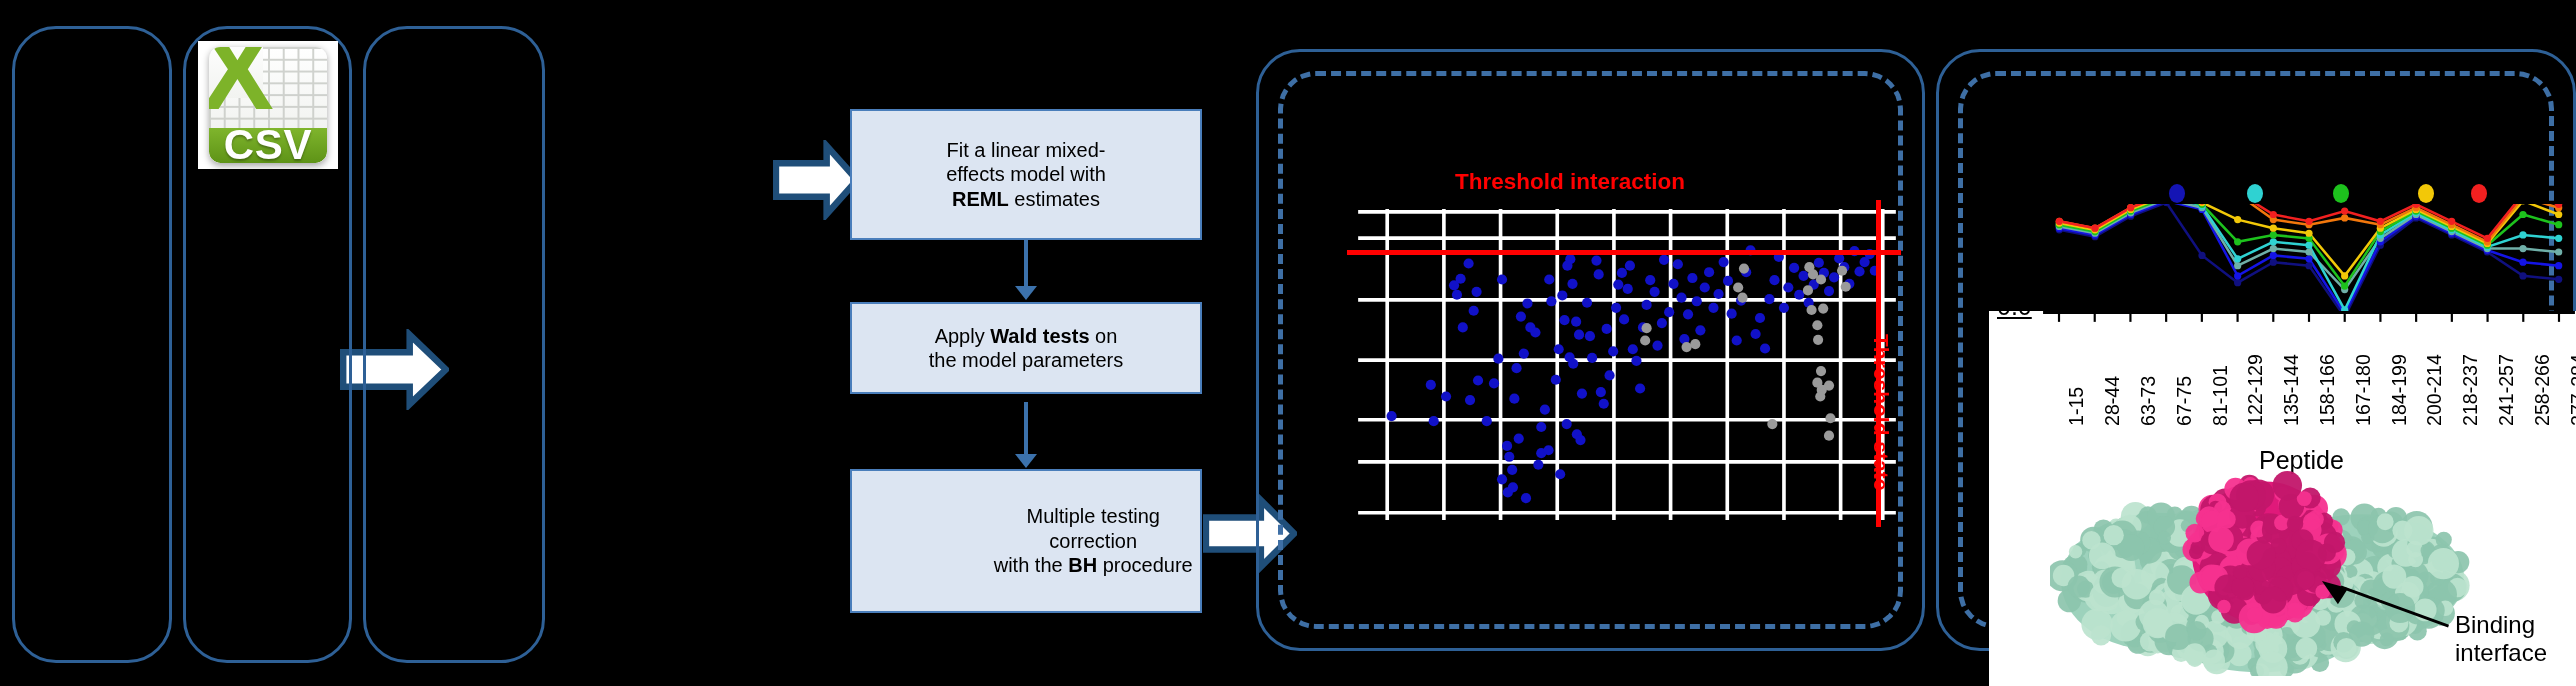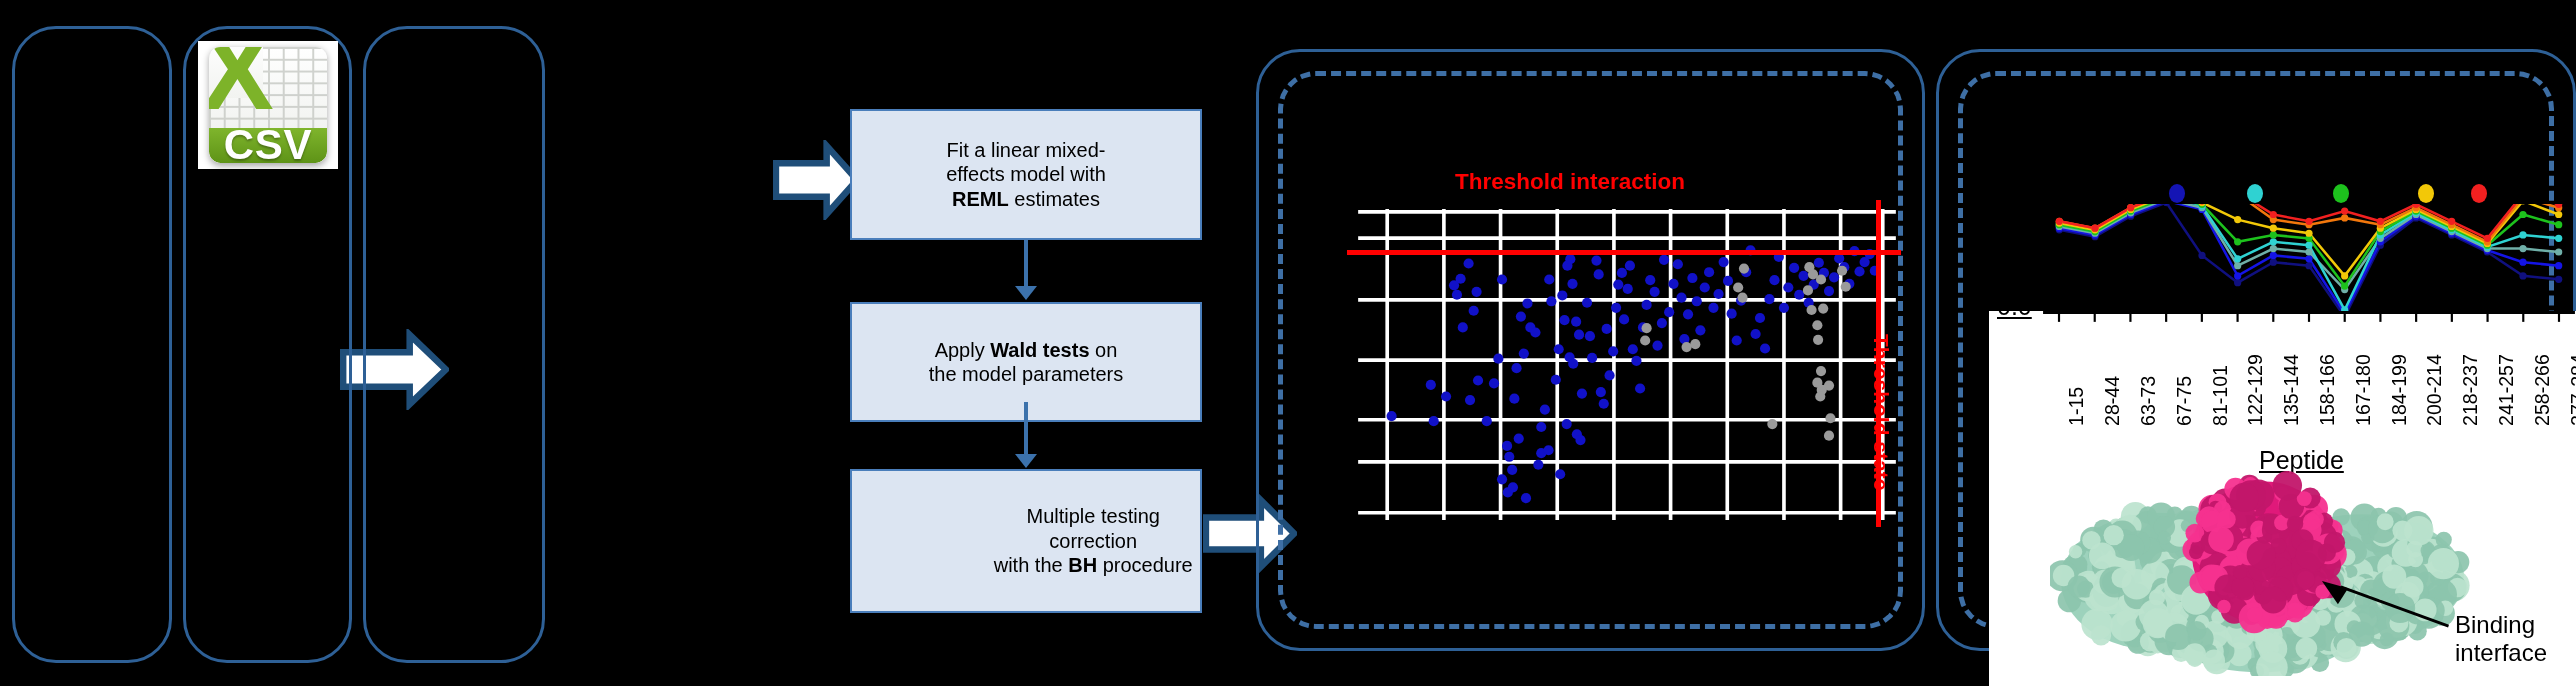--- a/index.html
+++ b/index.html
@@ -53,21 +53,21 @@
   .sp-title{position:absolute;color:#FF0000;font-size:22.5px;font-weight:600;white-space:nowrap;}
   .sp-vlabel{position:absolute;color:#FF0000;font-size:21px;font-weight:600;white-space:nowrap;
      transform-origin:left top;transform:rotate(90deg);}
 
   
   #line-chart{position:absolute;}
   .lc-dot{position:absolute;border-radius:50%;}
   .axis-box{position:absolute;background:#fff;}
   .tick-lab{position:absolute;color:#000;font-size:19.6px;white-space:nowrap;
      transform-origin:left top;transform:rotate(-90deg);}
-  .axis-title{position:absolute;color:#000;font-size:25px;white-space:nowrap;text-decoration:underline;}
+  .axis-title{position:absolute;color:#000;font-size:25px;white-space:nowrap;}
   .ylab{position:absolute;color:#000;font-size:25px;white-space:nowrap;text-decoration:underline;}
   .callout{position:absolute;color:#000;font-size:24px;line-height:1.15;white-space:pre;}
 </style>
 </head>
 <body>
 
 <div class="panel" style="left:11.6px;top:26px;width:160px;height:637px;"></div>
 
 <div class="arrow" style="left:340px;top:329px;width:109px;height:81px;">
   <svg width="109" height="81" viewBox="0 0 150 112">
@@ -94,21 +94,21 @@
 </div>
 
 <div class="panel" style="left:363px;top:26px;width:182px;height:637px;"></div>
 
 <div class="pbox" style="left:850px;top:109px;width:352px;height:131px;">
   <div>Fit a linear mixed-<br>effects model with<br><b>REML</b> estimates</div>
 </div>
 <div class="vline" style="left:1024px;top:240px;height:48px;"></div>
 <div class="vhead" style="left:1015px;top:286px;"></div>
 
-<div class="pbox" style="left:850px;top:302px;width:352px;height:120px;">
+<div class="pbox" style="left:850px;top:302px;width:352px;height:92px;">
   <div>Apply <b>Wald tests</b> on<br>the model parameters</div>
 </div>
 <div class="vline" style="left:1024px;top:402px;height:54px;"></div>
 <div class="vhead" style="left:1015px;top:454px;"></div>
 
 <div class="pbox" style="left:850px;top:469px;width:352px;height:144px;justify-content:flex-end;">
   <div>Multiple testing<br>correction<br>with the <b>BH</b> procedure</div>
 </div>
 
 <div class="arrow" style="left:1203px;top:494px;width:94px;height:79px;">

